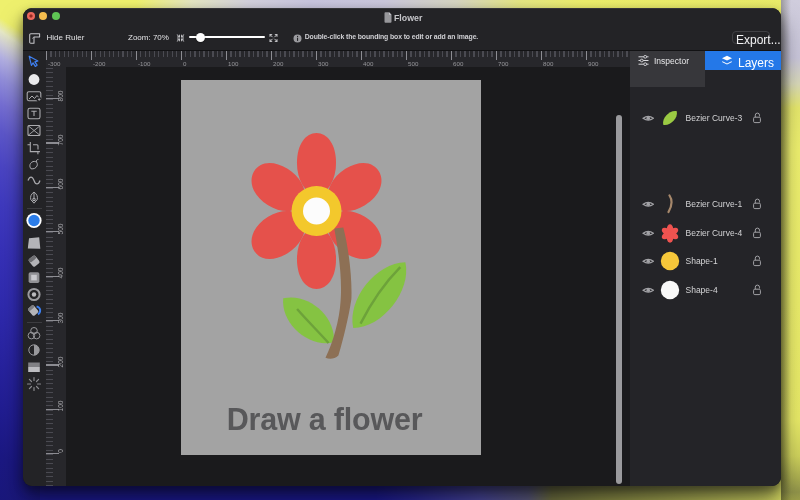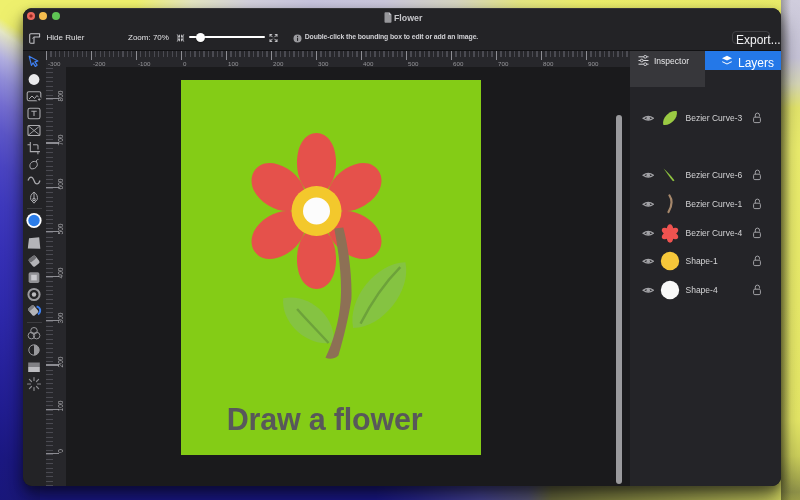--- a/index.html
+++ b/index.html
@@ -204,21 +204,21 @@
       <span class="vlab" style="top:117.8px;">600</span>
       <span class="vlab" style="top:162.2px;">500</span>
       <span class="vlab" style="top:206.6px;">400</span>
       <span class="vlab" style="top:251.0px;">300</span>
       <span class="vlab" style="top:295.4px;">200</span>
       <span class="vlab" style="top:339.8px;">100</span>
       <span class="vlab" style="top:384.2px;">0</span>
     </div>
     <div class="abs" id="canvas">
       <div class="abs" style="left:550.5px; top:48.5px; width:6px; height:369px; background:#9a9a9d; border-radius:3px;"></div>
-      <div class="abs" style="left:115.5px; top:13.5px; width:300px; height:375px; background:#84cc16;">
+      <div class="abs" style="left:115.5px; top:13.5px; width:300px; height:375px; background:#a3a3a3;">
         <svg width="300" height="375" viewBox="0 0 300 375">
 
           <g transform="translate(198.3,215.1) rotate(-51.6)">
             <path d="M-42,0 C-23.5,-22.7 23.5,-22.7 42,0 C23.5,22.7 -23.5,22.7 -42,0 Z" fill="#85c342"></path>
             <path d="M-34,3 C-12,-1.5 12,-3.5 35,-1" stroke="#6da23a" stroke-width="2.4" fill="none"></path>
           </g>
           <g transform="translate(127.5,240.3) rotate(41)">
             <path d="M-33.5,0 C-18.5,-21 18.5,-21 33.5,0 C18.5,21 -18.5,21 -33.5,0 Z" fill="#85c342"></path>
             <path d="M-16,-1 C-2,1 14,2 30,4" stroke="#6da23a" stroke-width="2.4" fill="none"></path>
           </g>
@@ -277,34 +277,20 @@
           <g transform="translate(10,10) rotate(-45)">
             <path d="M-9.6,0 C-5.6,-6 5.6,-6 9.6,0 C5.6,6 -5.6,6 -9.6,0 Z" fill="#9aca43"></path>
           </g>
         </svg>
         <span class="lbl">Bezier Curve-3</span>
         <svg class="lock" viewBox="0 0 10 12">
           <rect x="1.6" y="5.2" width="6.8" height="5.4" rx="1.2" stroke="#a2a2a6" fill="none"></rect>
           <path d="M3.3,5.2 V3.2 A2.1,2.1 0 0 1 7.5,3.2 V4.4" stroke="#a2a2a6" fill="none"></path>
         </svg>
       </div>
-      <div class="row" style="top:110.65px;">
-        <svg class="eye" viewBox="0 0 12 8">
-          <path d="M1,4 Q6,0.3 11,4 Q6,7.7 1,4 Z" stroke="#a2a2a6" stroke-width="1.05" fill="none"></path>
-          <circle cx="6" cy="4" r="1.7" fill="#a2a2a6"></circle>
-        </svg>
-        <svg class="thumb" viewBox="0 0 20 20">
-          <path d="M3.5,3.5 C7,6.5 11.5,11 14.5,15.5 L13,16.3 C9.5,11.8 6,7 3.5,3.5 Z" fill="#8fc43f"></path>
-        </svg>
-        <span class="lbl">Bezier Curve-6</span>
-        <svg class="lock" viewBox="0 0 10 12">
-          <rect x="1.6" y="5.2" width="6.8" height="5.4" rx="1.2" stroke="#a2a2a6" fill="none"></rect>
-          <path d="M3.3,5.2 V3.2 A2.1,2.1 0 0 1 7.5,3.2 V4.4" stroke="#a2a2a6" fill="none"></path>
-        </svg>
-      </div>
       <div class="row" style="top:139.3px;">
         <svg class="eye" viewBox="0 0 12 8">
           <path d="M1,4 Q6,0.3 11,4 Q6,7.7 1,4 Z" stroke="#a2a2a6" stroke-width="1.05" fill="none"></path>
           <circle cx="6" cy="4" r="1.7" fill="#a2a2a6"></circle>
         </svg>
         <svg class="thumb" viewBox="0 0 20 20">
           <path d="M9.5,1.5 C12.5,6 12.5,11 8.5,18" stroke="#a5876b" stroke-width="2.2" fill="none" stroke-linecap="round"></path>
         </svg>
         <span class="lbl">Bezier Curve-1</span>
         <svg class="lock" viewBox="0 0 10 12">

